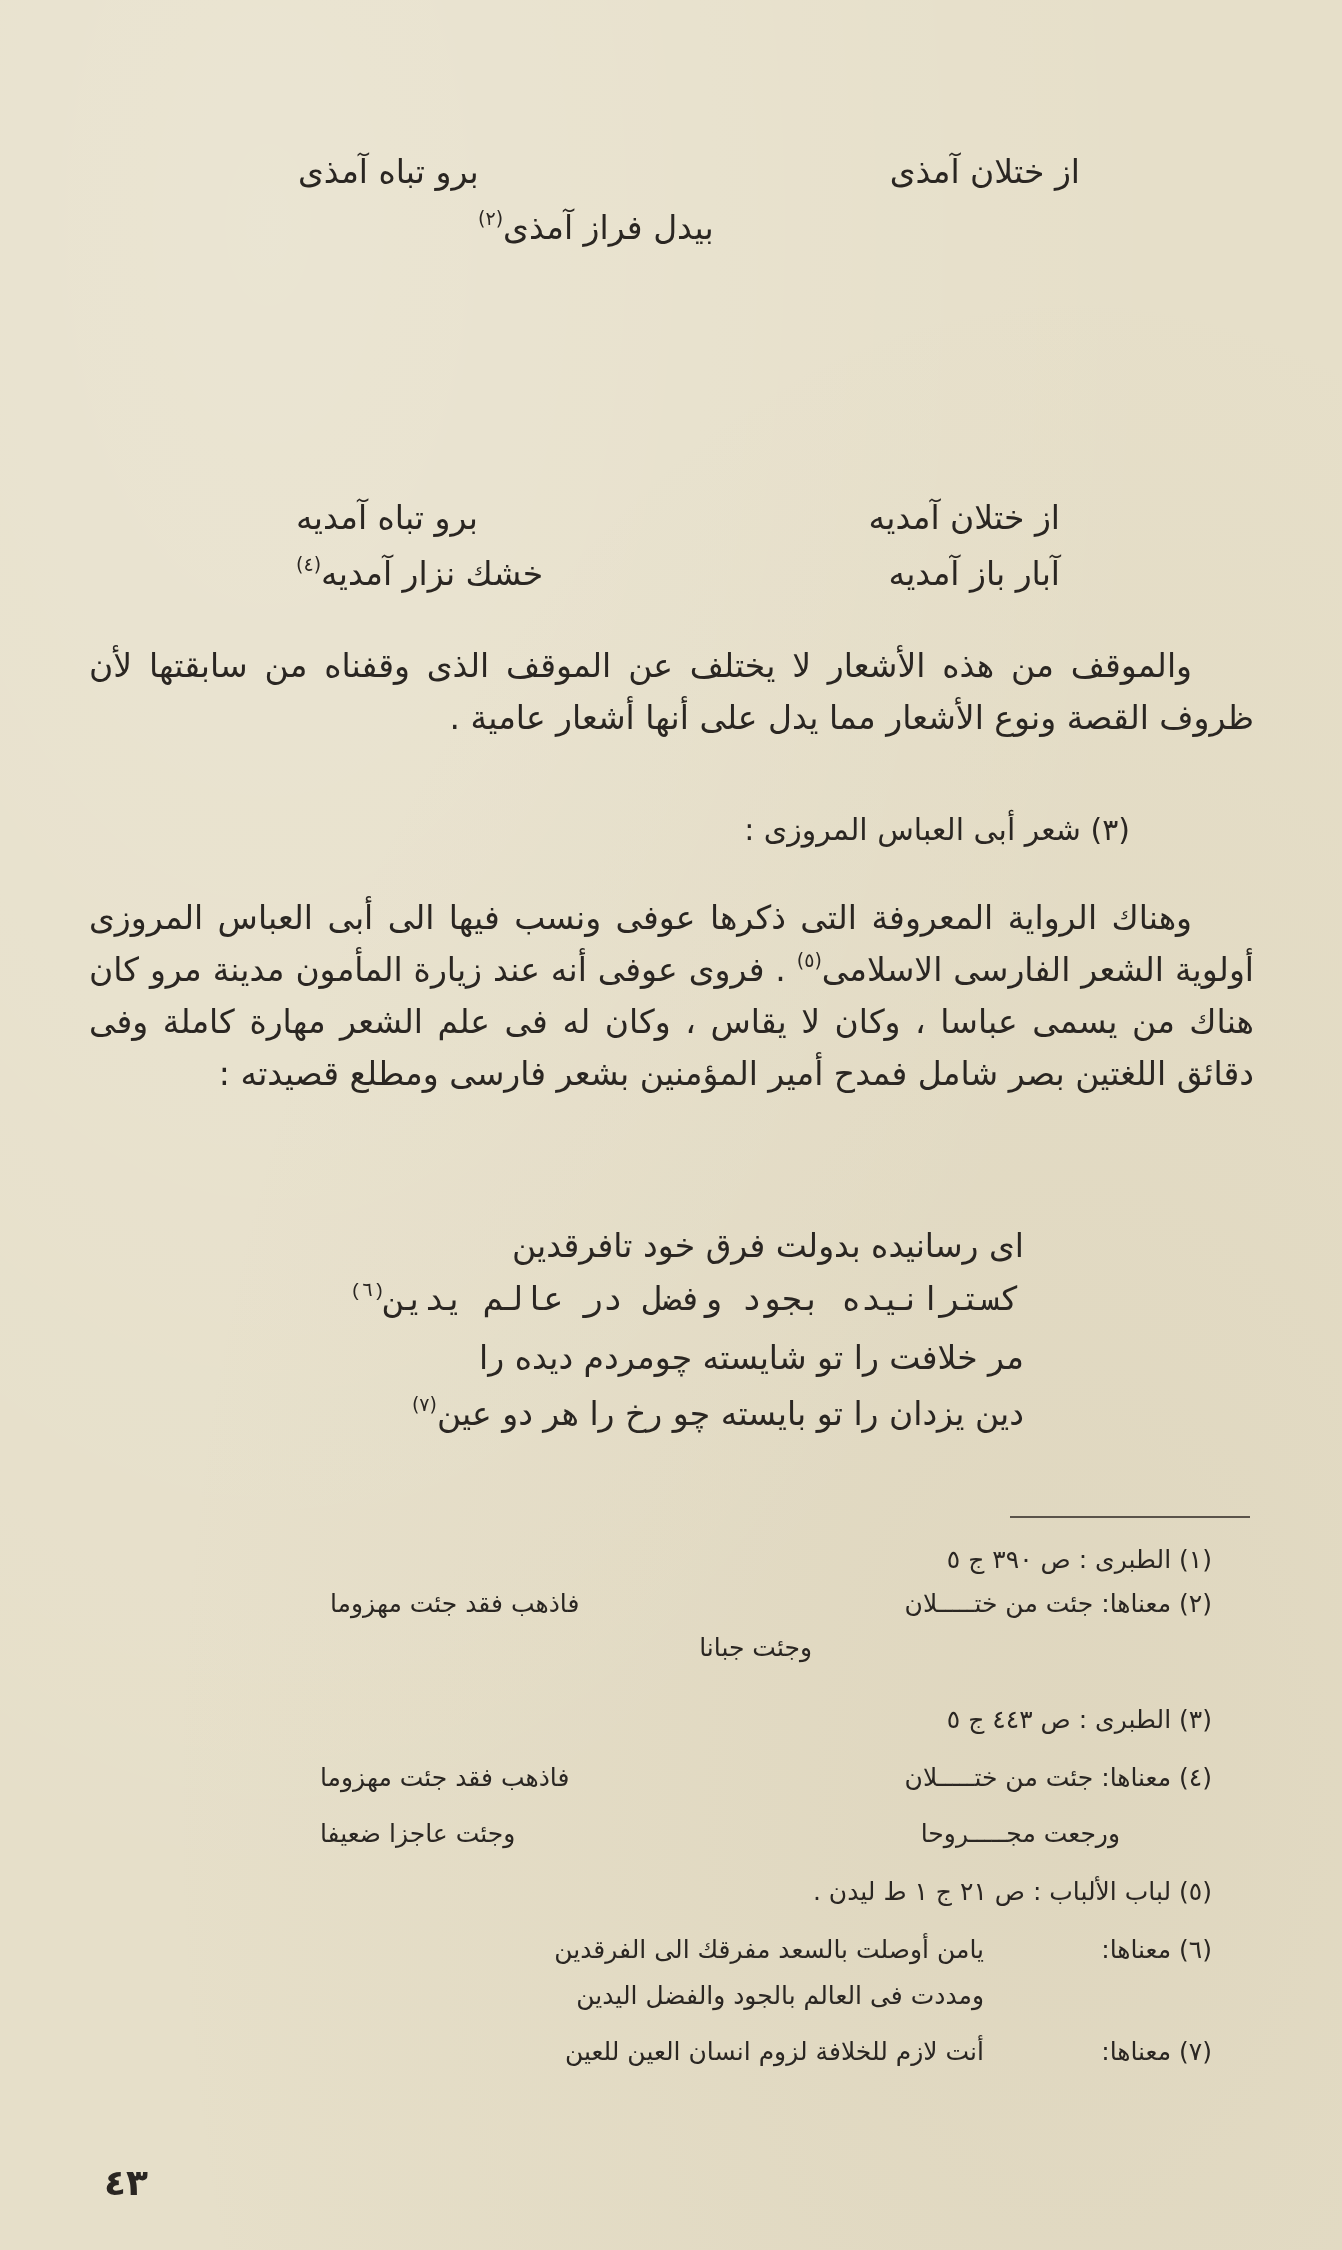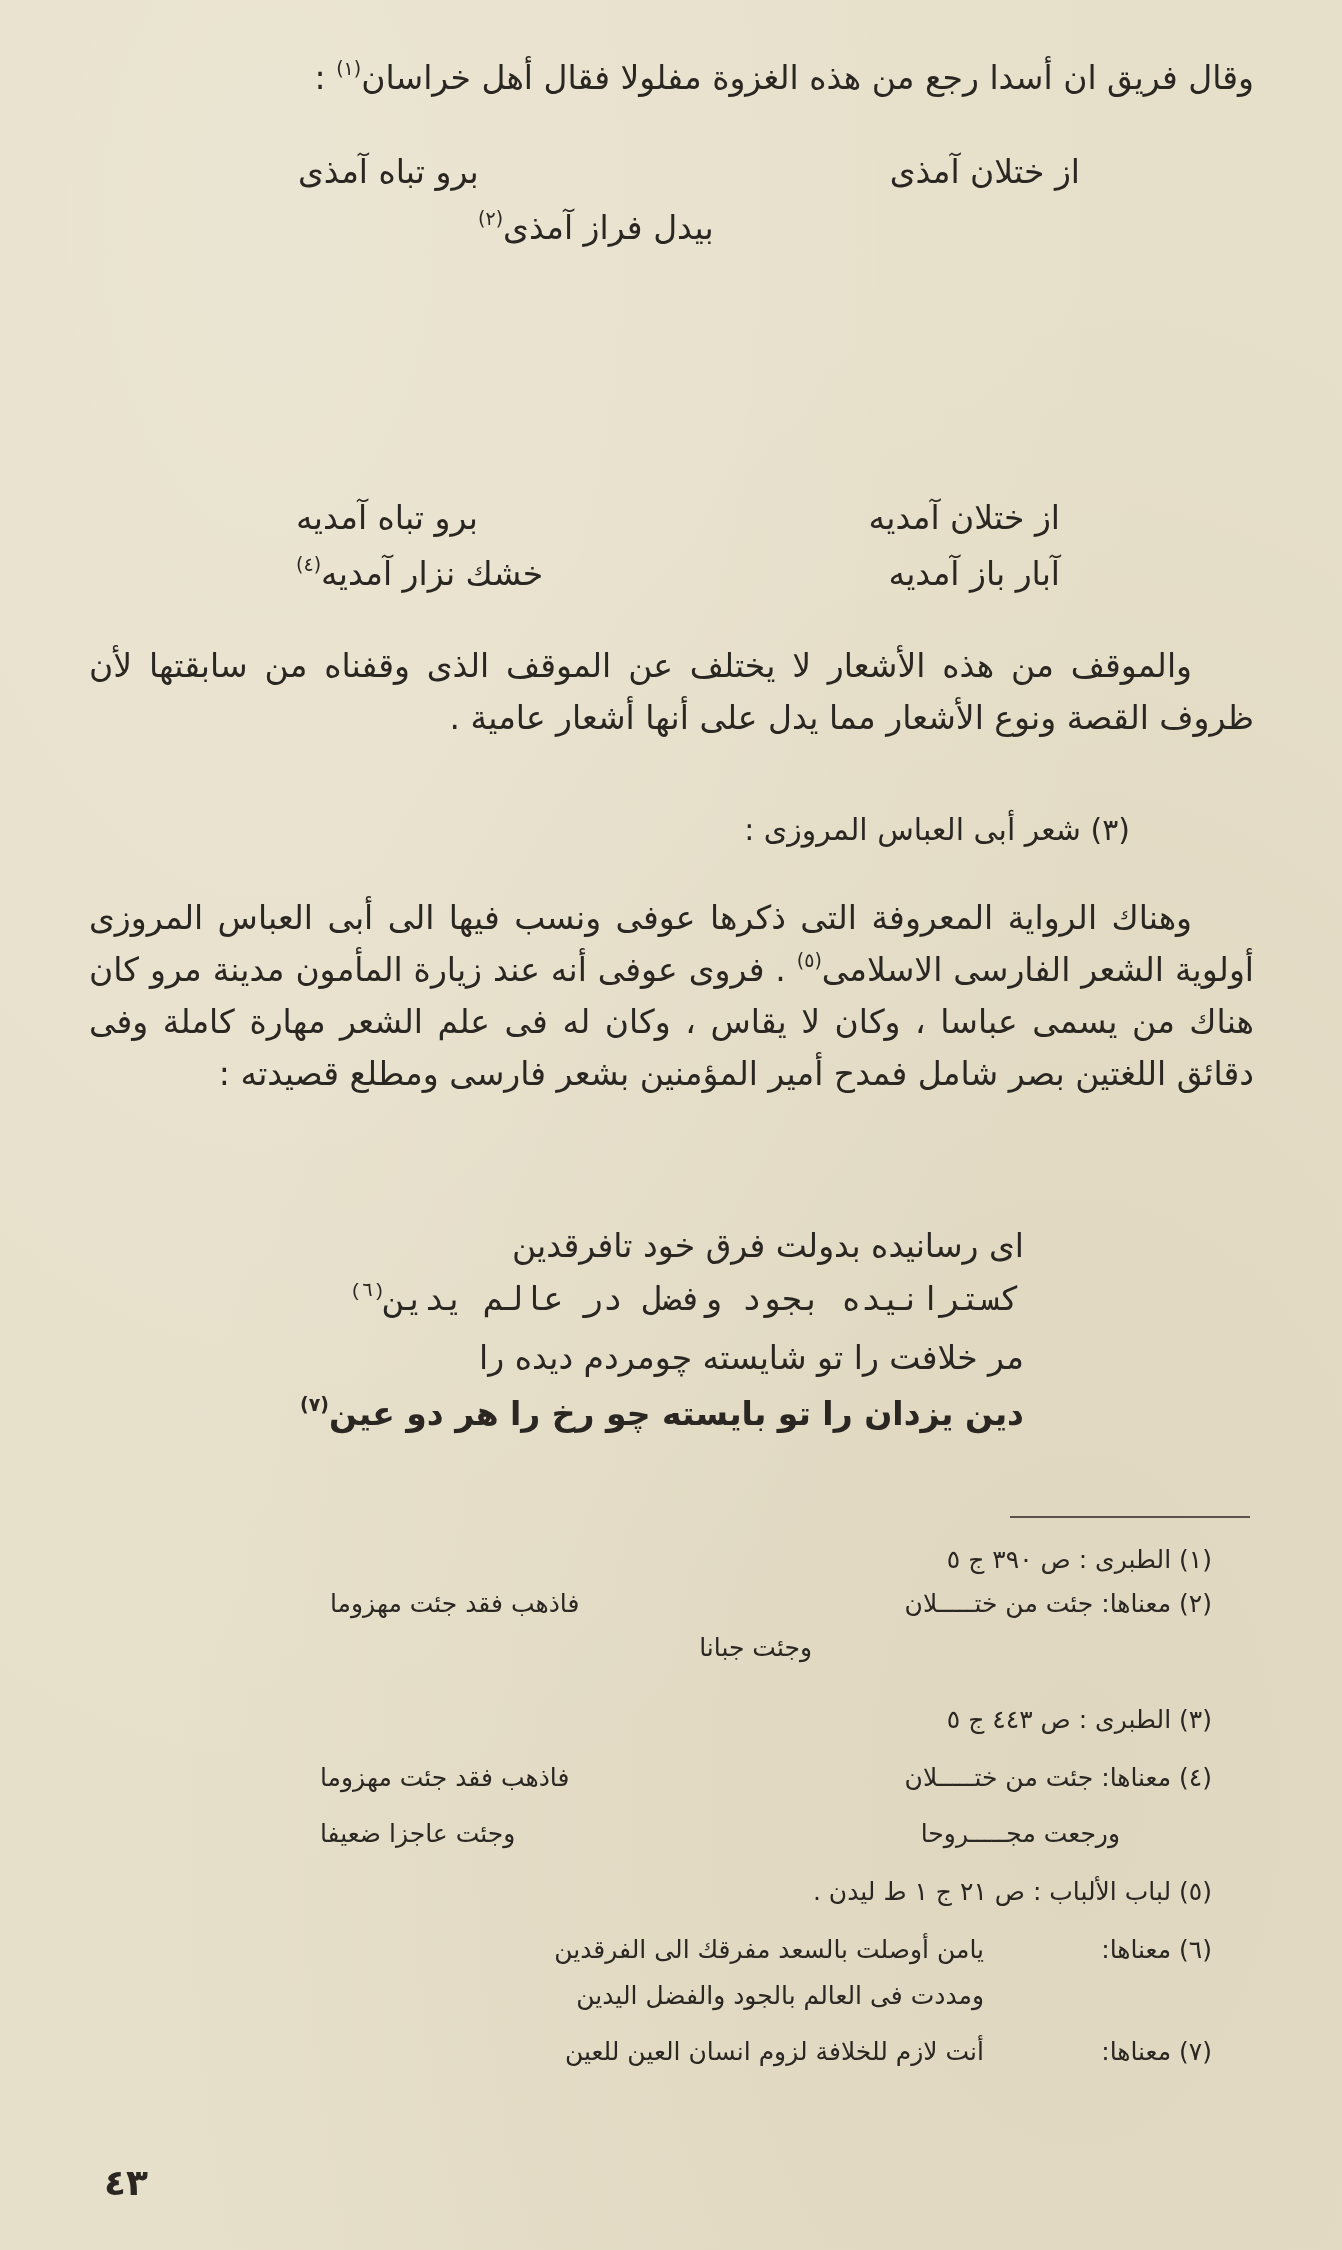--- a/index.html
+++ b/index.html
@@ -72,23 +72,20 @@
       font-size: 36px;
       font-weight: bold;
       direction: rtl;
     }
   </style>
 </head>
 <body>
 
 <div class="page">
 
-  <div class="body-text" style="top:52px;">
-    <span>وقال فريق ان أسدا رجع من هذه الغزوة مفلولا فقال أهل خراسان</span><sup class="fn">(١)</sup><span> :</span>
-  </div>
 
   <div class="verse" style="top:146px; right:262px;">
     <span class="hemi">از ختلان آمذی</span>
   </div>
   <div class="verse" style="top:146px; left:298px;">
     <span class="hemi">برو تباه آمذی</span>
   </div>
   <div class="verse" style="top:202px; left:478px;">
     <span class="hemi">بيدل فراز آمذی</span><sup class="fn">(٢)</sup>
   </div>
@@ -119,21 +116,21 @@
 
   <div class="verse" style="top:1220px; right:318px;">
     <span class="hemi">اى رسانيده بدولت فرق خود تافرقدين</span>
   </div>
   <div class="verse" style="top:1276px; right:322px;font-family:Liberation Mono, monospace;">
     <span class="hemi">كسترانيده بجود وفضل در عالم يدين</span><sup class="fn">(٦)</sup>
   </div>
   <div class="verse" style="top:1332px; right:318px;">
     <span class="hemi">مر خلافت را تو شايسته چومردم ديده را</span>
   </div>
-  <div class="verse" style="top:1388px; right:318px;font-weight:bold;">
+  <div class="verse" style="top:1388px; right:318px;">
     <span class="hemi">دين يزدان را تو بايسته چو رخ را هر دو عين</span><sup class="fn">(٧)</sup>
   </div>
 
   <div class="rule"></div>
 
   <div class="fn-block" style="top:1538px; right:130px;">
     <span class="fn-num">(١)</span>
     <span>الطبرى : ص ٣٩٠ ج ٥</span>
   </div>
 

